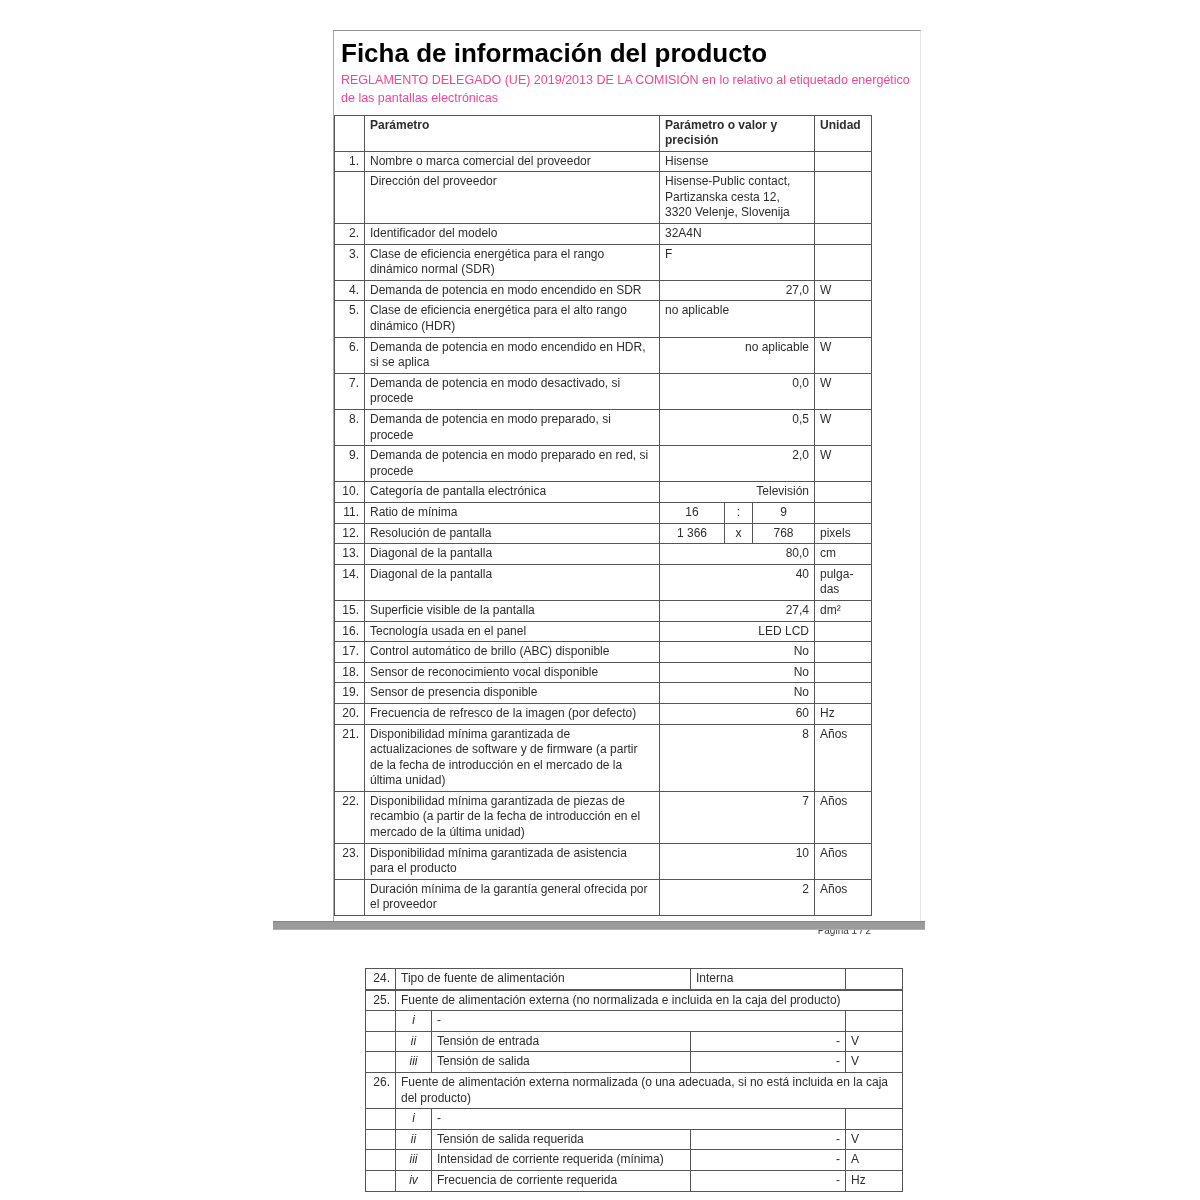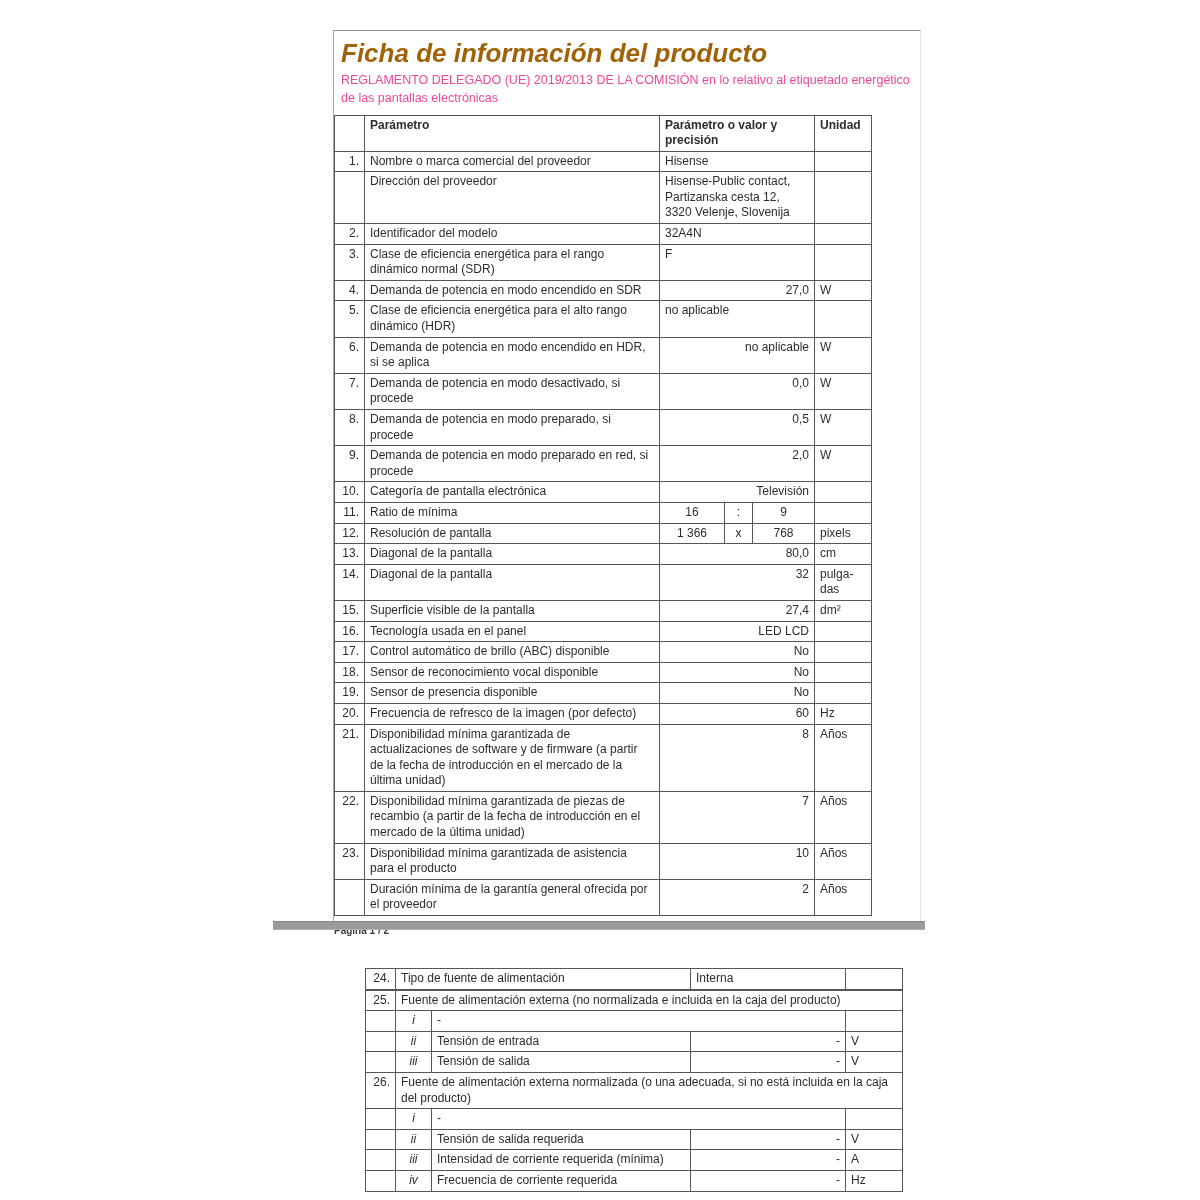--- a/index.html
+++ b/index.html
@@ -30,35 +30,35 @@
   table.sheet th{font-weight:bold;text-align:left;margin-left:7px;}
   .c-num{text-align:right;padding-right:4px;}
   .c-left{text-align:left;}
   .c-right{text-align:right;}
   .c-center{text-align:center;}
   .c-sep{text-align:center;padding:2px 1px;}
   .c-unit{white-space:pre-line;}
   .c-roman{font-style:italic;text-align:center;padding:2px 3px;}
   tr.r-thick td{border-bottom-width:2px;}
   .page-indicator{
-    width:537px;text-align:left;font-size:10px;color:#3a3a3a;margin-top:9px;font-weight:bold;
+    width:537px;text-align:right;font-size:10px;color:#3a3a3a;margin-top:9px;
   }
   .divider-bar{
     position:absolute;left:273px;top:921px;width:652px;height:9px;box-sizing:border-box;
     border-top:1px solid #868686;border-bottom:1px solid #b0b0b0;
   }
   .page2{
     position:absolute;left:333px;top:968px;width:588px;padding-left:32px;
   }
 </style>
 </head>
 <body>
 
 <div class="page1">
-  <div class="doc-title" style="color: #a16207; font-style: italic;">Ficha de información del producto</div>
+  <div class="doc-title" style="color: #000000;">Ficha de información del producto</div>
   <div class="doc-subtitle">REGLAMENTO DELEGADO (UE) 2019/2013 DE LA COMISIÓN en lo relativo al etiquetado energético de las pantallas electrónicas</div>
 
   <table class="sheet">
     <colgroup>
       <col style="width:30px">
         <col style="width:295px">
       <col style="width:65px">
         <col style="width:28px">
         <col style="width:62px">
       <col style="width:57px">
@@ -156,21 +156,21 @@
         </tr>
         <tr>
           <td class="c-num">13.</td>
           <td>Diagonal de la pantalla</td>
           <td class="c-right" colspan="3">80,0</td>
           <td class="c-unit">cm</td>
         </tr>
         <tr>
           <td class="c-num">14.</td>
           <td>Diagonal de la pantalla</td>
-          <td class="c-right" colspan="3">32</td>
+          <td class="c-right" colspan="3">40</td>
           <td class="c-unit">pulga-
 das</td>
         </tr>
         <tr>
           <td class="c-num">15.</td>
           <td>Superficie visible de la pantalla</td>
           <td class="c-right" colspan="3">27,4</td>
           <td class="c-unit">dm²</td>
         </tr>
         <tr>

